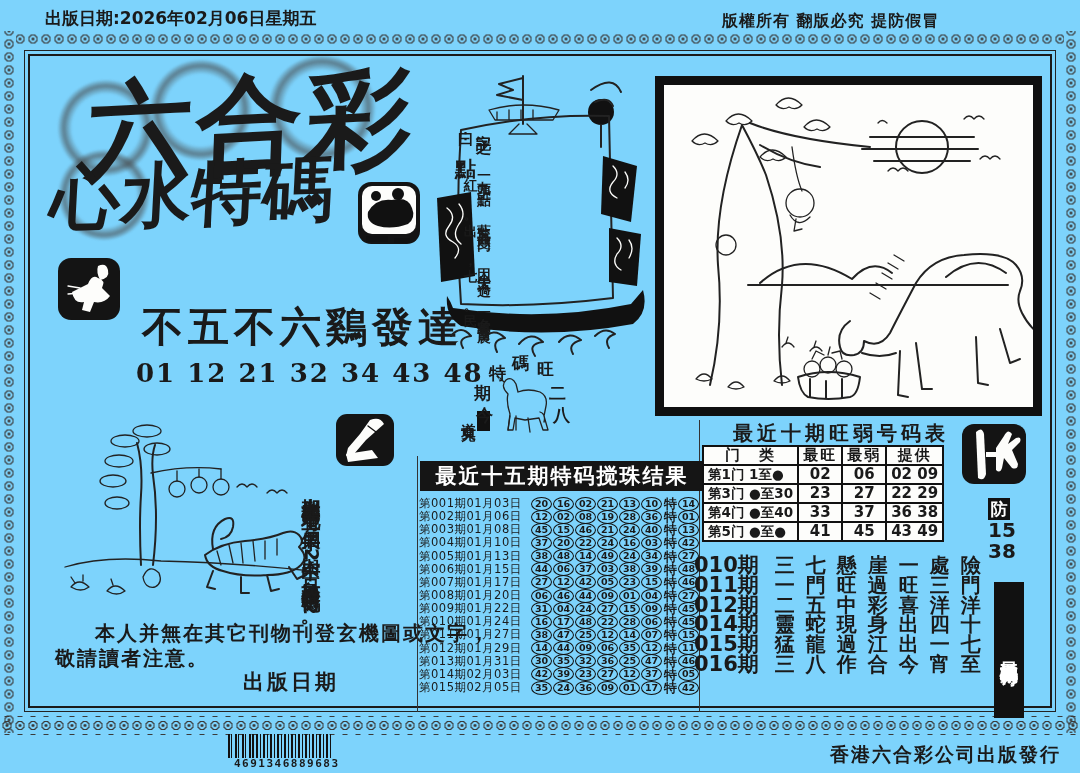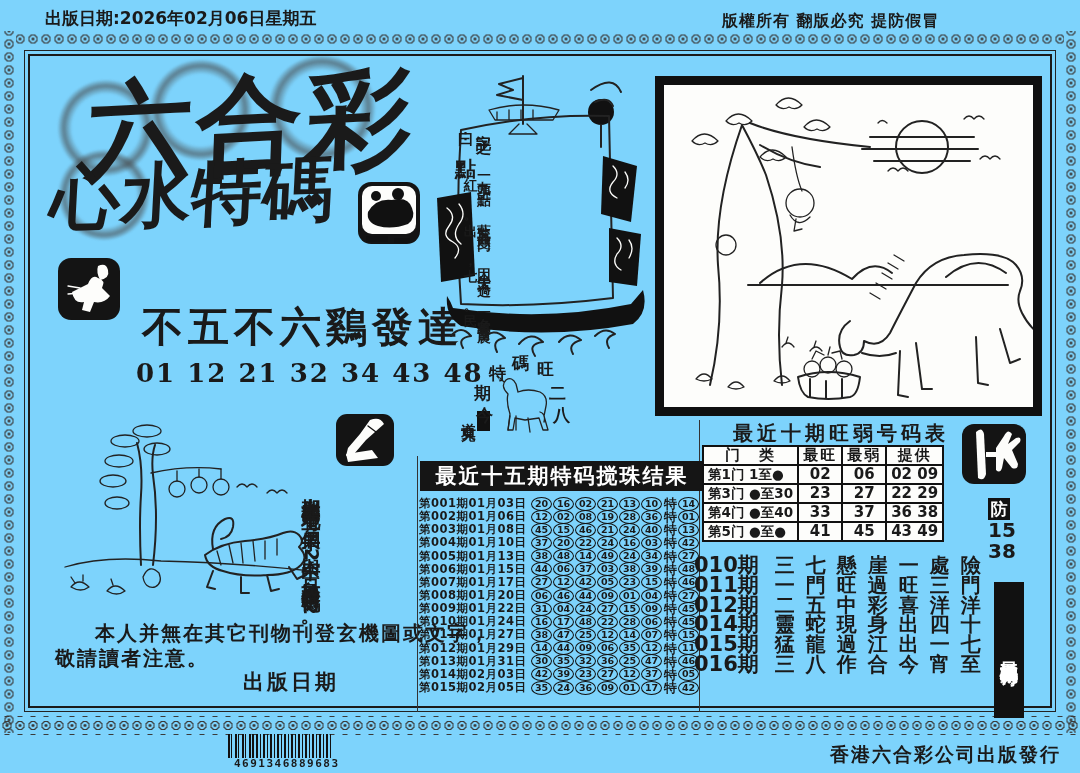--- a/index.html
+++ b/index.html
@@ -77,21 +77,21 @@
 
   .vbanner{left:994px;top:582px;width:30px;height:136px;background:#111;color:#fff;
      writing-mode:vertical-rl;text-align:center;font-size:18px;font-weight:bold;
      letter-spacing:1px;line-height:30px;}
 
   
   .results-title{left:420px;top:461px;width:284px;height:30px;background:#151515;color:#fff;
      font-size:21px;font-weight:bold;text-align:center;line-height:30px;letter-spacing:2px;}
   .results{left:419px;top:497px;width:286px;}
   .result-row{height:13.15px;line-height:13px;white-space:nowrap;display:flex;align-items:center;}
-  .r-label{font-size:11.5px;font-weight:bold;width:112px;letter-spacing:0.5px;}
+  .r-label{font-size:11.5px;font-weight:normal;width:112px;letter-spacing:0.5px;}
   .oval{display:inline-block;width:19px;height:12px;border:1.4px solid #111;border-radius:50%;
      font-size:9.5px;line-height:12px;text-align:center;font-weight:bold;margin-right:1px;box-sizing:content-box;}
   .te{font-size:13px;font-weight:bold;margin:0 1px;}
 
   
   .clue{left:296px;top:458px;height:190px;writing-mode:vertical-rl;display:flex;font-weight:bold;}
   .clue-col{font-size:19px;letter-spacing:2px;margin:0 2px;}
   .clue-col.c1{padding-top:24px;}
   .clue-col.c4{font-size:20px;padding-top:4px;}
   .disc1{left:95px;top:620px;font-size:20px;font-weight:bold;letter-spacing:2px;}

